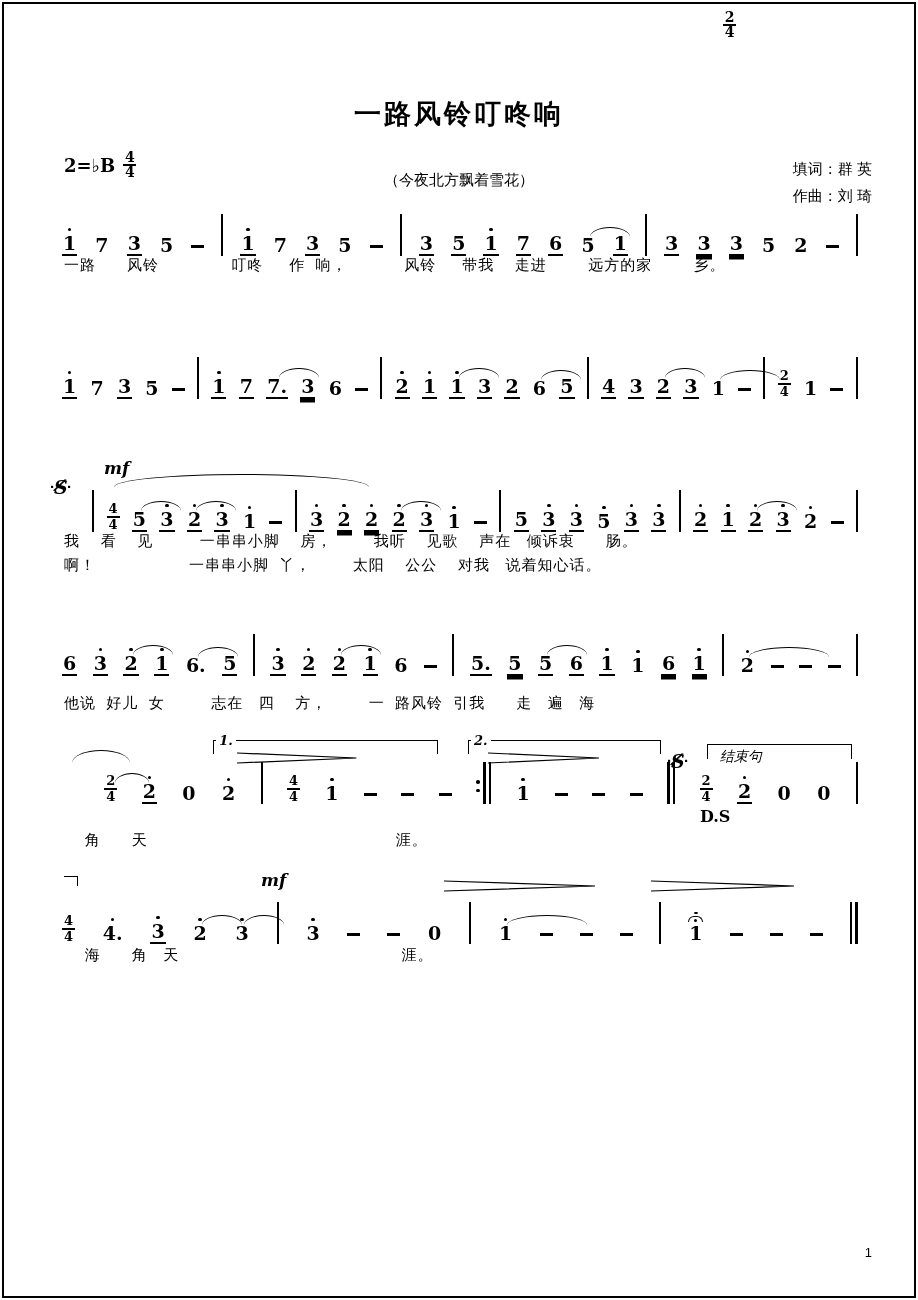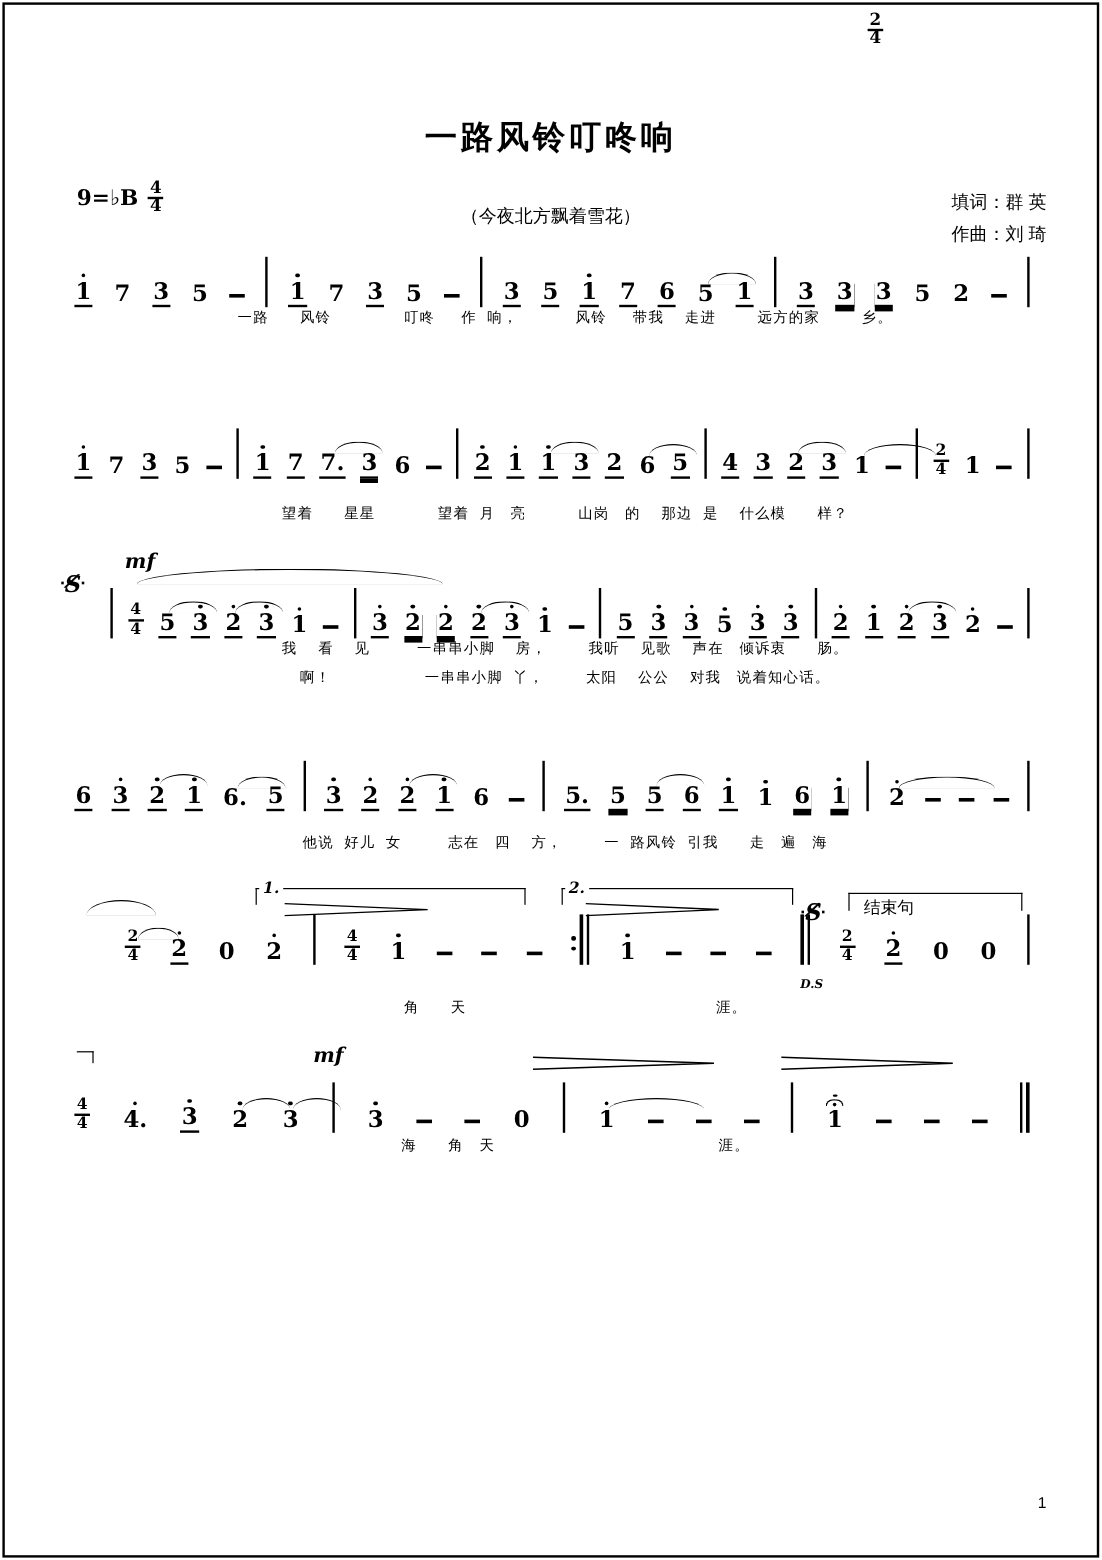--- a/index.html
+++ b/index.html
@@ -49,57 +49,57 @@
   .tk.nt .tiearc{left:auto;right:55%;}
   .tk.nt .ferm{position:relative;display:block;width:13px;height:7px;border:1.6px solid #000;
                border-bottom:none;border-radius:13px 13px 0 0;margin-bottom:1px;}
   .tk.nt .ferm:after{content:"";position:absolute;left:50%;bottom:0;margin-left:-1.5px;
                      width:3px;height:3px;border-radius:50%;background:#000;}
 
   
   .deco{position:absolute;}
   .slurline{height:12px;border-top:1.6px solid #000;border-radius:50% 50% 0 0/100% 100% 0 0;}
   .mf{font-family:"DejaVu Serif",serif;font-style:italic;font-weight:bold;font-size:17px;}
-  .ds{font-family:"DejaVu Serif",serif;font-style:italic;font-weight:bold;font-size:10px;}
+  .ds{font-family:"DejaVu Serif",serif;font-weight:bold;font-size:16px;margin-left:33px;}
   .volta{height:13px;border-top:1.6px solid #000;border-left:1.6px solid #000;border-right:1.6px solid #000;}
   .vlabel{position:absolute;left:2px;top:-8px;background:#fff;padding:0 3px;
           font-family:"DejaVu Serif",serif;font-style:italic;font-weight:bold;font-size:13px;}
-  .endbr{height:14px;border-top:1.6px solid #000;border-left:1.6px solid #000;border-right:1.6px solid #000;}
+  .endbr{height:14px;border-top:1.6px solid #000;border-left:1.6px solid #000;border-right:1.6px solid #000;font-style:italic;}
   .eblabel{position:absolute;left:10px;top:3px;font-size:14px;background:#fff;padding:0 2px;}
   .hp svg{display:block;width:100%;height:12px;}
   .segno{position:relative;width:18px;height:24px;}
   .segno .sg-s{font-family:"DejaVu Serif",serif;font-style:italic;font-weight:bold;font-size:19px;}
   .segno .sg-slash{position:absolute;left:4px;top:-2px;font-size:20px;font-weight:bold;transform:rotate(14deg);}
   .segno .sg-d{position:absolute;font-size:15px;font-weight:bold;line-height:6px;}
   .segno .d1{left:-4px;top:8px;}
   .segno .d2{right:0px;top:8px;}
   .cornermark{width:13px;height:9px;border-top:1.6px solid #000;border-right:1.6px solid #000;}
 
   
-  .lyr{position:absolute;left:64px;right:40px;white-space:pre;font-size:12px;letter-spacing:1px;text-align:center;}
+  .lyr{position:absolute;left:64px;right:40px;white-space:pre;font-size:15px;letter-spacing:1px;}
 
   .pagenum{position:absolute;right:46px;bottom:40px;font-size:13px;}
 </style>
 </head>
 <body>
 
 <div class="page">
   <div class="frame"></div>
 
   <div class="cornersig frac">
     <span>2</span>
     <i class="tsl"></i>
     <span>4</span>
   </div>
 
   <div class="title">一路风铃叮咚响</div>
   <div class="dedication">（今夜北方飘着雪花）</div>
 
   <div class="keysig">
-    <span>9=♭B</span>
+    <span>2=♭B</span>
     <span class="frac">
       <span>4</span>
       <i class="tsl"></i>
       <span>4</span>
     </span>
   </div>
 
   <div class="credits">
     <div>填词：群 英</div>
     <div>作曲：刘 琦</div>
@@ -329,21 +329,20 @@
       </span>
       <span class="tk nt">
         <span class="ab"></span>
         <span class="dg">1</span>
       </span>
       <span class="tk dash">
         <i class="dsh"></i>
       </span>
       <span class="tk bar"></span>
     </div>
-  <div class="lyr" style="top:420px">望着      星星            望着  月   亮          山岗   的    那边  是    什么模      样？</div>
 
   <div class="sys" style="top:486px">
     <div class="deco segno" style="left:-8px;top:-32px">
       <span class="sg-s">S</span>
       <span class="sg-slash">∕</span>
       <span class="sg-d d1">·</span>
       <span class="sg-d d2">·</span>
     </div>
     <div class="deco mf" style="left:42px;top:-28px">mf</div>
     <div class="deco slurline" style="left:52px;top:-12px;width:255px"></div>

